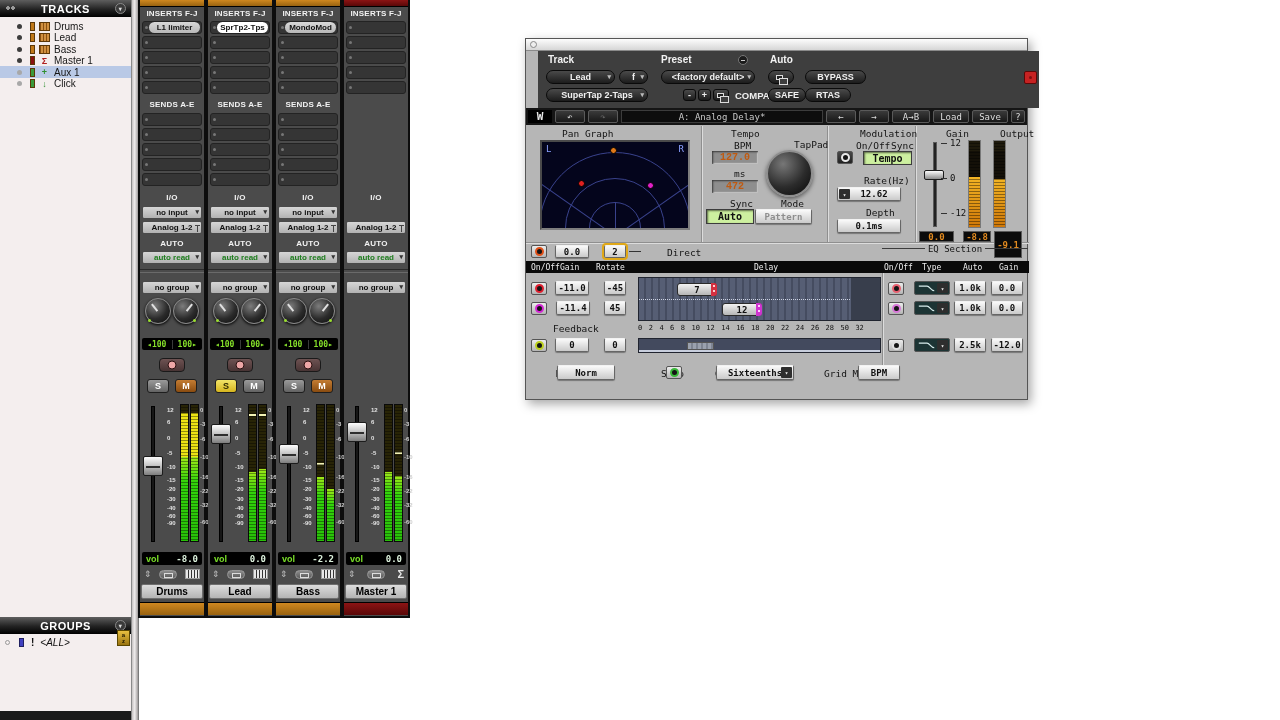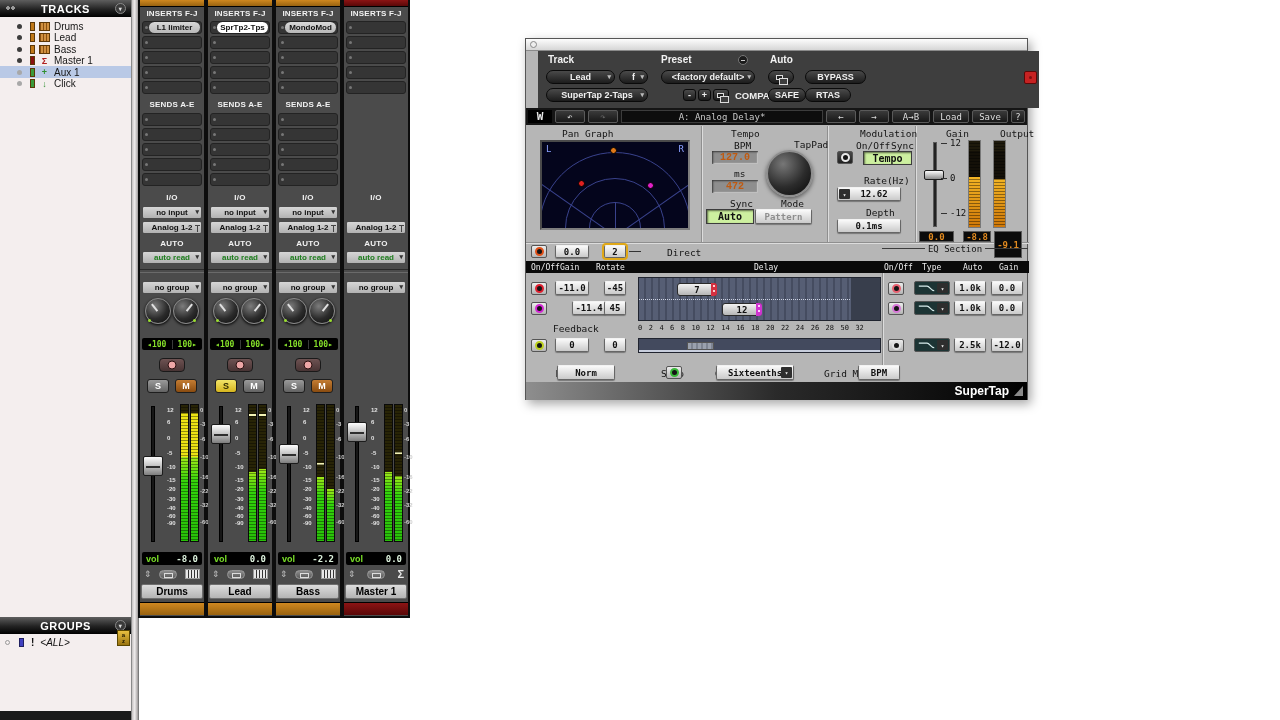--- a/index.html
+++ b/index.html
@@ -843,21 +843,21 @@
   </div>
 
   <div class="led" style="left:5px;top:243px">
       <i class="lamp" style="border-color:#e02030"></i>
     </div>
   <div class="vbox" style="left:29px;top:242px;width:34px;height:14px">-11.0</div>
   <div class="vbox" style="left:78px;top:242px;width:22px;height:14px">-45</div>
   <div class="led" style="left:5px;top:263px">
       <i class="lamp" style="border-color:#d428d4"></i>
     </div>
-  <div class="vbox" style="left:46px;top:262px;width:34px;height:14px">-11.4</div>
+  <div class="vbox" style="left:30px;top:262px;width:34px;height:14px">-11.4</div>
   <div class="vbox" style="left:78px;top:262px;width:22px;height:14px">45</div>
 
   <div class="dgraph">
     <div class="tbar t1" style="left:38px;top:5px">
       <span>7</span>
         <i class="tcap"></i>
     </div>
     <div class="tbar t2" style="left:83px;top:25px">
       <span>12</span>
         <i class="tcap"></i>
@@ -936,17 +936,13 @@
       <i class="lamp" style="border-color:#38b838"></i>
     </div>
   <span class="plab" style="left:167px;top:329px">Grid</span>
   <div class="vbox" style="left:190px;top:326px;width:78px;height:15px">
     <span>Sixteenths</span>
     <i class="ddr">▾</i>
   </div>
   <span class="plab" style="left:276px;top:329px">Grid Mode</span>
   <div class="vbox" style="left:332px;top:326px;width:42px;height:15px">BPM</div>
 
-  <div class="pwfoot">
-    <span class="brand">SuperTap</span>
-    <i class="wedge"></i>
-  </div>
 </div>
 
 </body></html>

